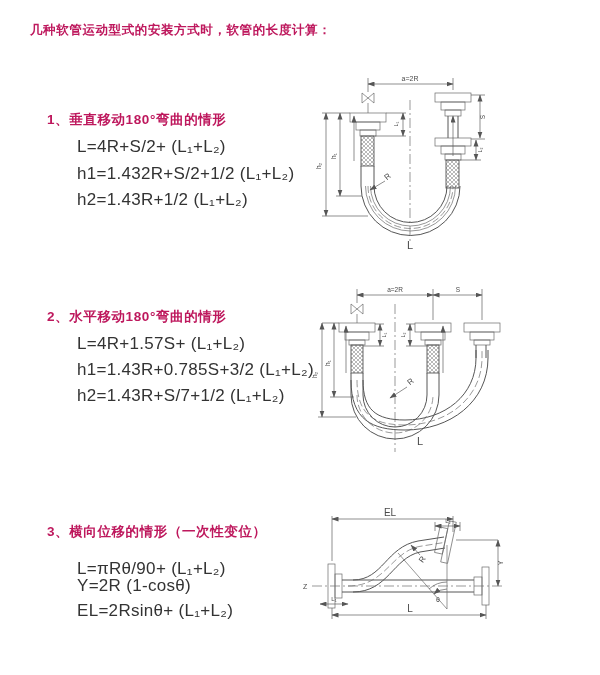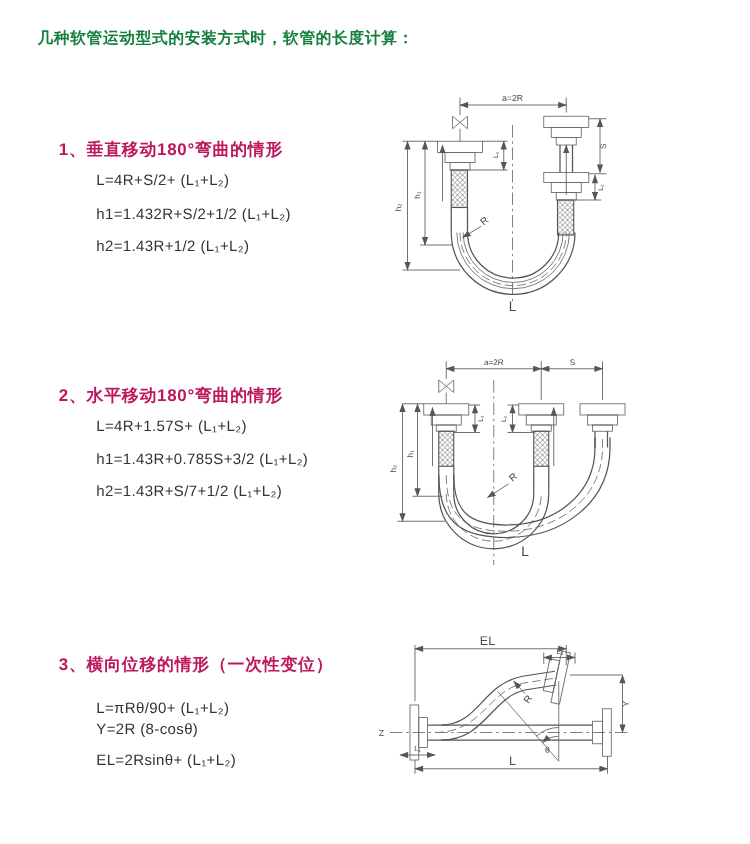--- a/index.html
+++ b/index.html
@@ -2,28 +2,28 @@
 <html><head>
 <meta charset="utf-8">
 <style>
   html,body{margin:0;padding:0;}
   body{
     width:600px;height:675px;background:#ffffff;position:relative;overflow:hidden;
     font-family:"Liberation Sans","DejaVu Sans",sans-serif;color:#2e2e2e;
   }
   .doc-title{
     position:absolute;left:30px;top:22px;font-size:12.5px;font-weight:700;
-    letter-spacing:0.6px;color:#15803d;
+    letter-spacing:0.6px;color:#be185d;
   }
   .sec-heading{
     position:absolute;left:47px;font-size:13.5px;font-weight:700;color:#be185d;
     letter-spacing:0.6px;white-space:nowrap;
   }
   .formula{
-    position:absolute;left:77px;font-size:12px;font-weight:500;color:#333;
+    position:absolute;left:77px;font-size:17px;font-weight:500;color:#333;
     letter-spacing:0.3px;white-space:nowrap;
   }
   .diagram{position:absolute;}
   svg{display:block;}
   svg text{fill:#4a4a4a;font-family:"Liberation Sans","DejaVu Sans",sans-serif;}
   .ln{stroke:#565656;stroke-width:1;fill:none;}
   .thin{stroke:#6a6a6a;stroke-width:0.7;fill:none;}
   .dim{stroke:#5f5f5f;stroke-width:0.7;fill:none;}
   .dash{stroke:#6f6f6f;stroke-width:0.7;fill:none;stroke-dasharray:7 3;}
   .cdash{stroke:#6f6f6f;stroke-width:0.7;fill:none;stroke-dasharray:10 3 2 3;}
@@ -39,21 +39,21 @@
 <div class="formula" style="top:164px">h1=1.432R+S/2+1/2 (L₁+L₂)</div>
 <div class="formula" style="top:190px">h2=1.43R+1/2 (L₁+L₂)</div>
 
 <div class="sec-heading" style="top:308px">2、水平移动180°弯曲的情形</div>
 <div class="formula" style="top:334px">L=4R+1.57S+ (L₁+L₂)</div>
 <div class="formula" style="top:360px">h1=1.43R+0.785S+3/2 (L₁+L₂)</div>
 <div class="formula" style="top:386px">h2=1.43R+S/7+1/2 (L₁+L₂)</div>
 
 <div class="sec-heading" style="top:523px">3、横向位移的情形（一次性变位）</div>
 <div class="formula" style="top:559px">L=πRθ/90+ (L₁+L₂)</div>
-<div class="formula" style="top:576px">Y=2R (8-cosθ)</div>
+<div class="formula" style="top:576px">Y=2R (1-cosθ)</div>
 <div class="formula" style="top:601px">EL=2Rsinθ+ (L₁+L₂)</div>
 
 <div class="diagram" style="left:310px;top:68px">
 <svg width="290" height="195" viewBox="0 0 290 195">
   <defs>
     <marker id="d1ae" markerWidth="8" markerHeight="6" refX="6.5" refY="2.5" orient="auto" markerUnits="userSpaceOnUse">
           <path d="M0,0 L7,2.5 L0,5 Z" fill="#565656"></path>
         </marker>
     <marker id="d1as" markerWidth="8" markerHeight="6" refX="0.5" refY="2.5" orient="auto" markerUnits="userSpaceOnUse">
           <path d="M7,0 L0,2.5 L7,5 Z" fill="#565656"></path>

